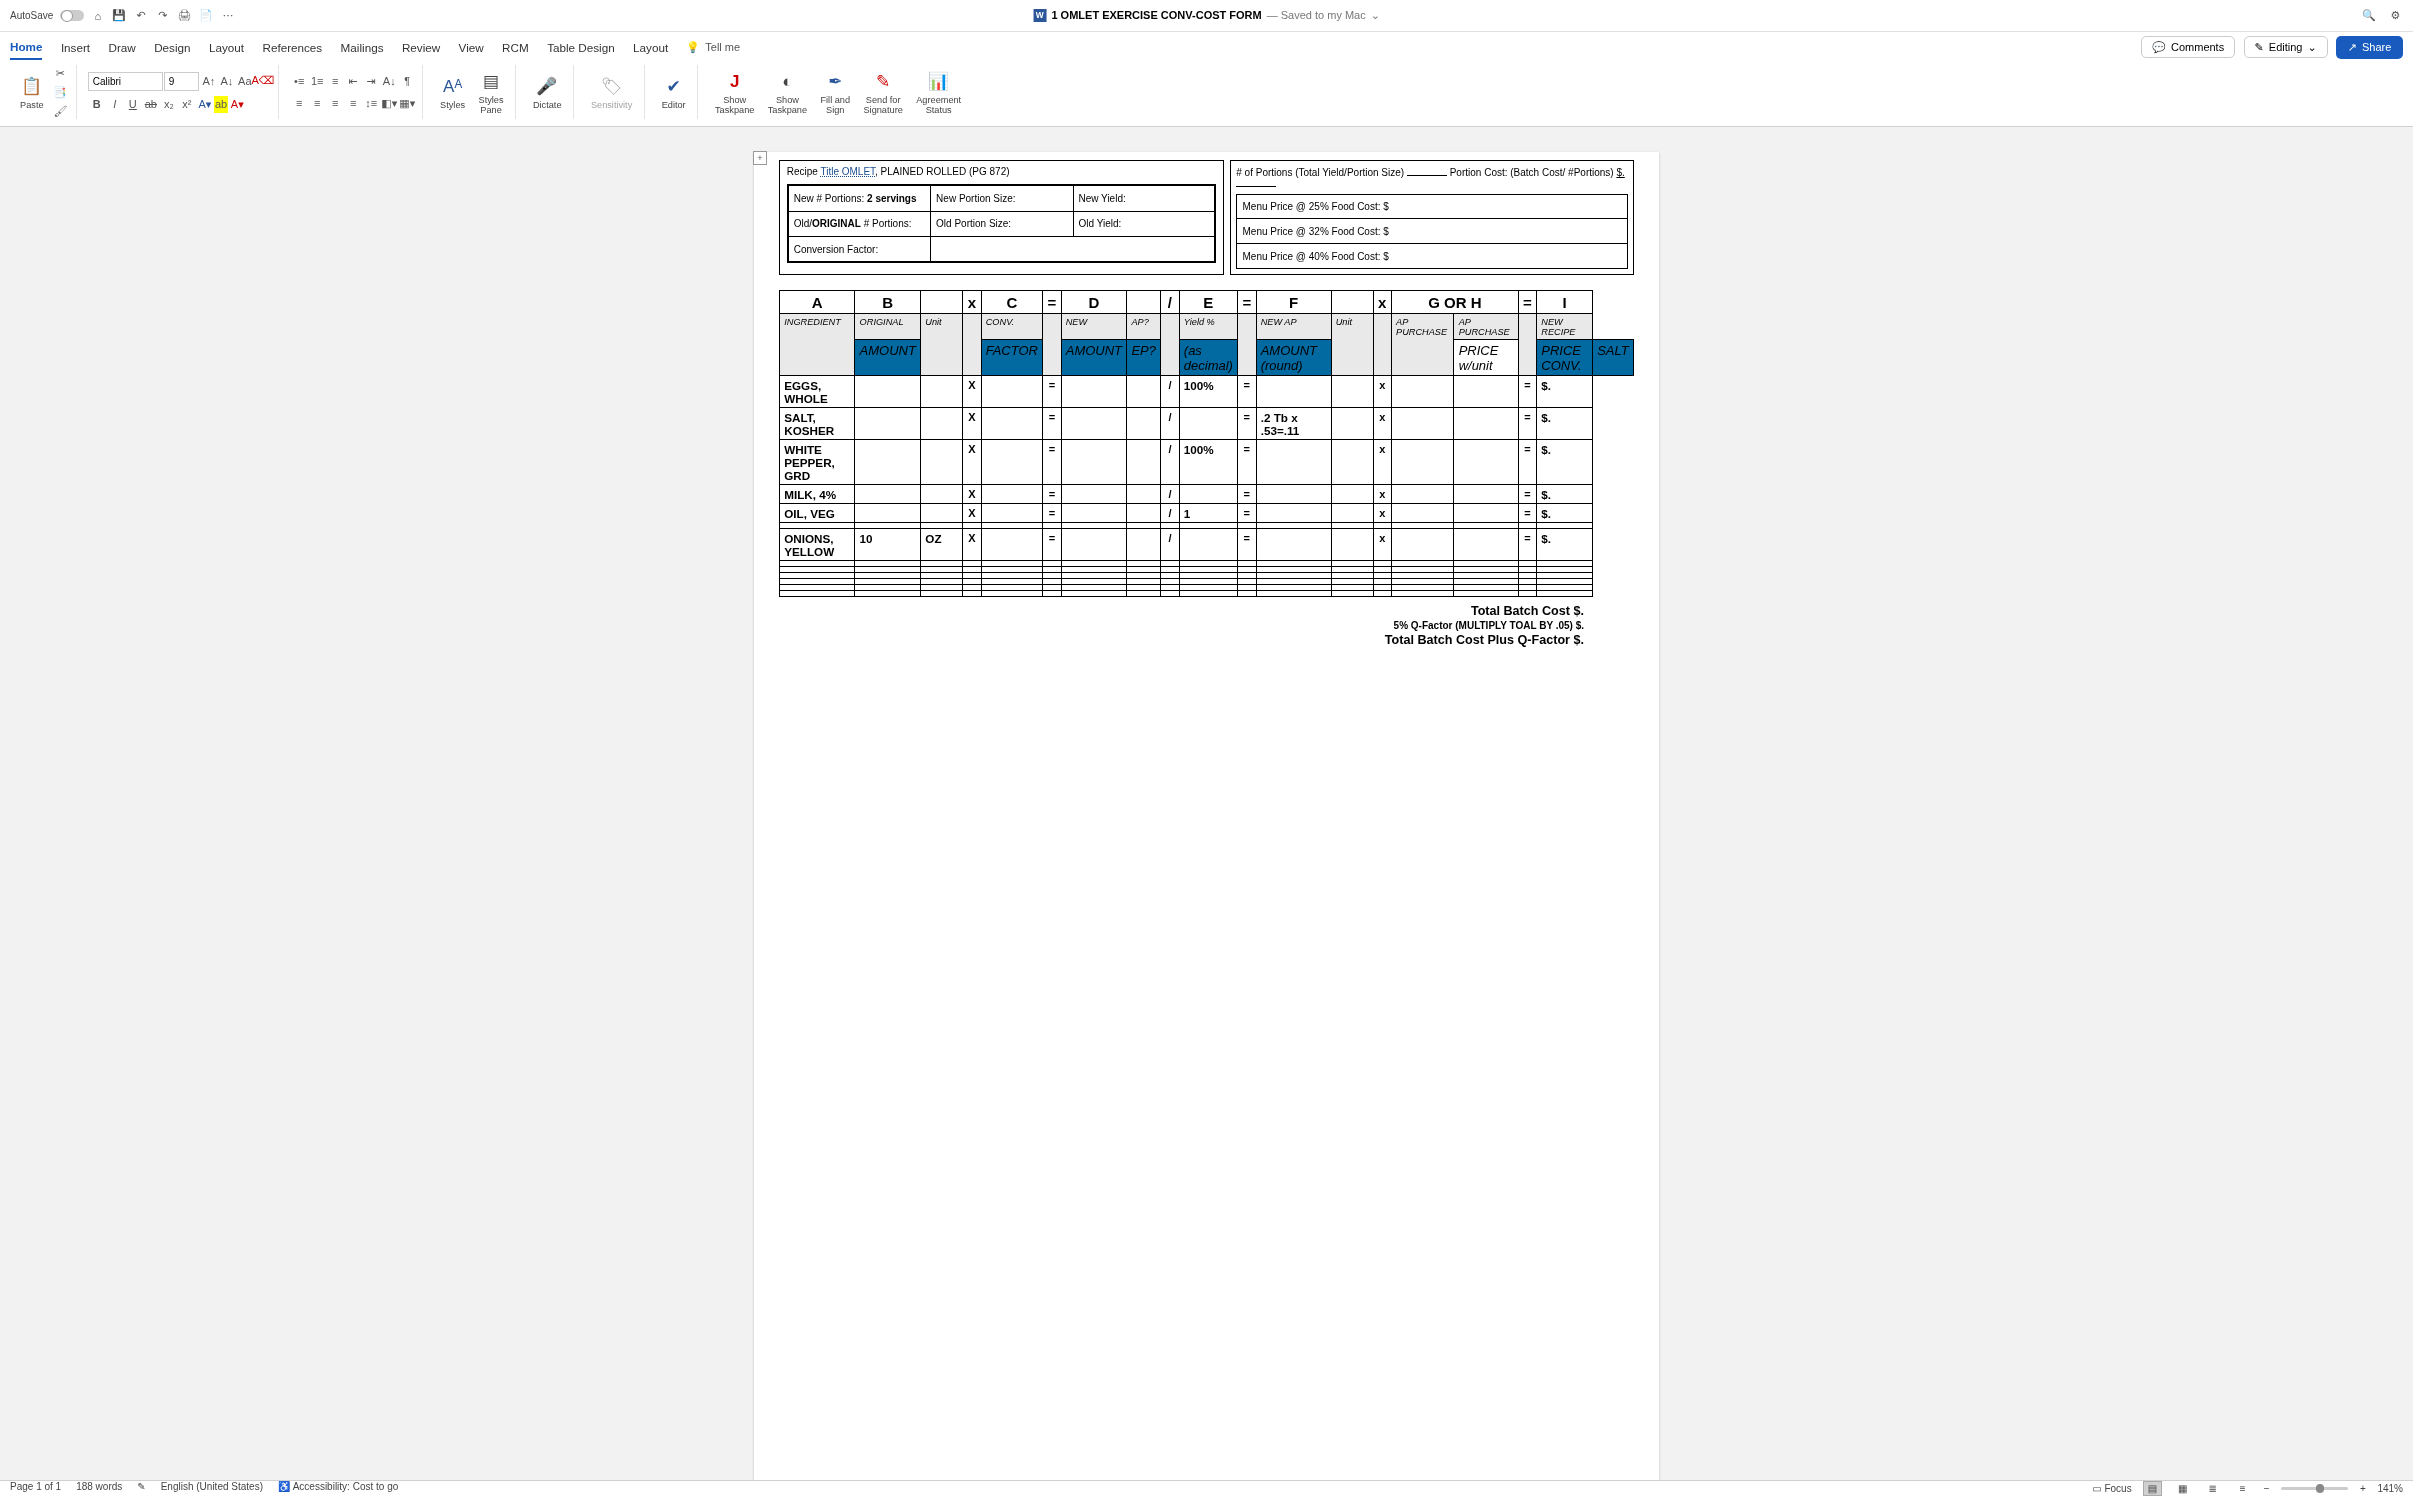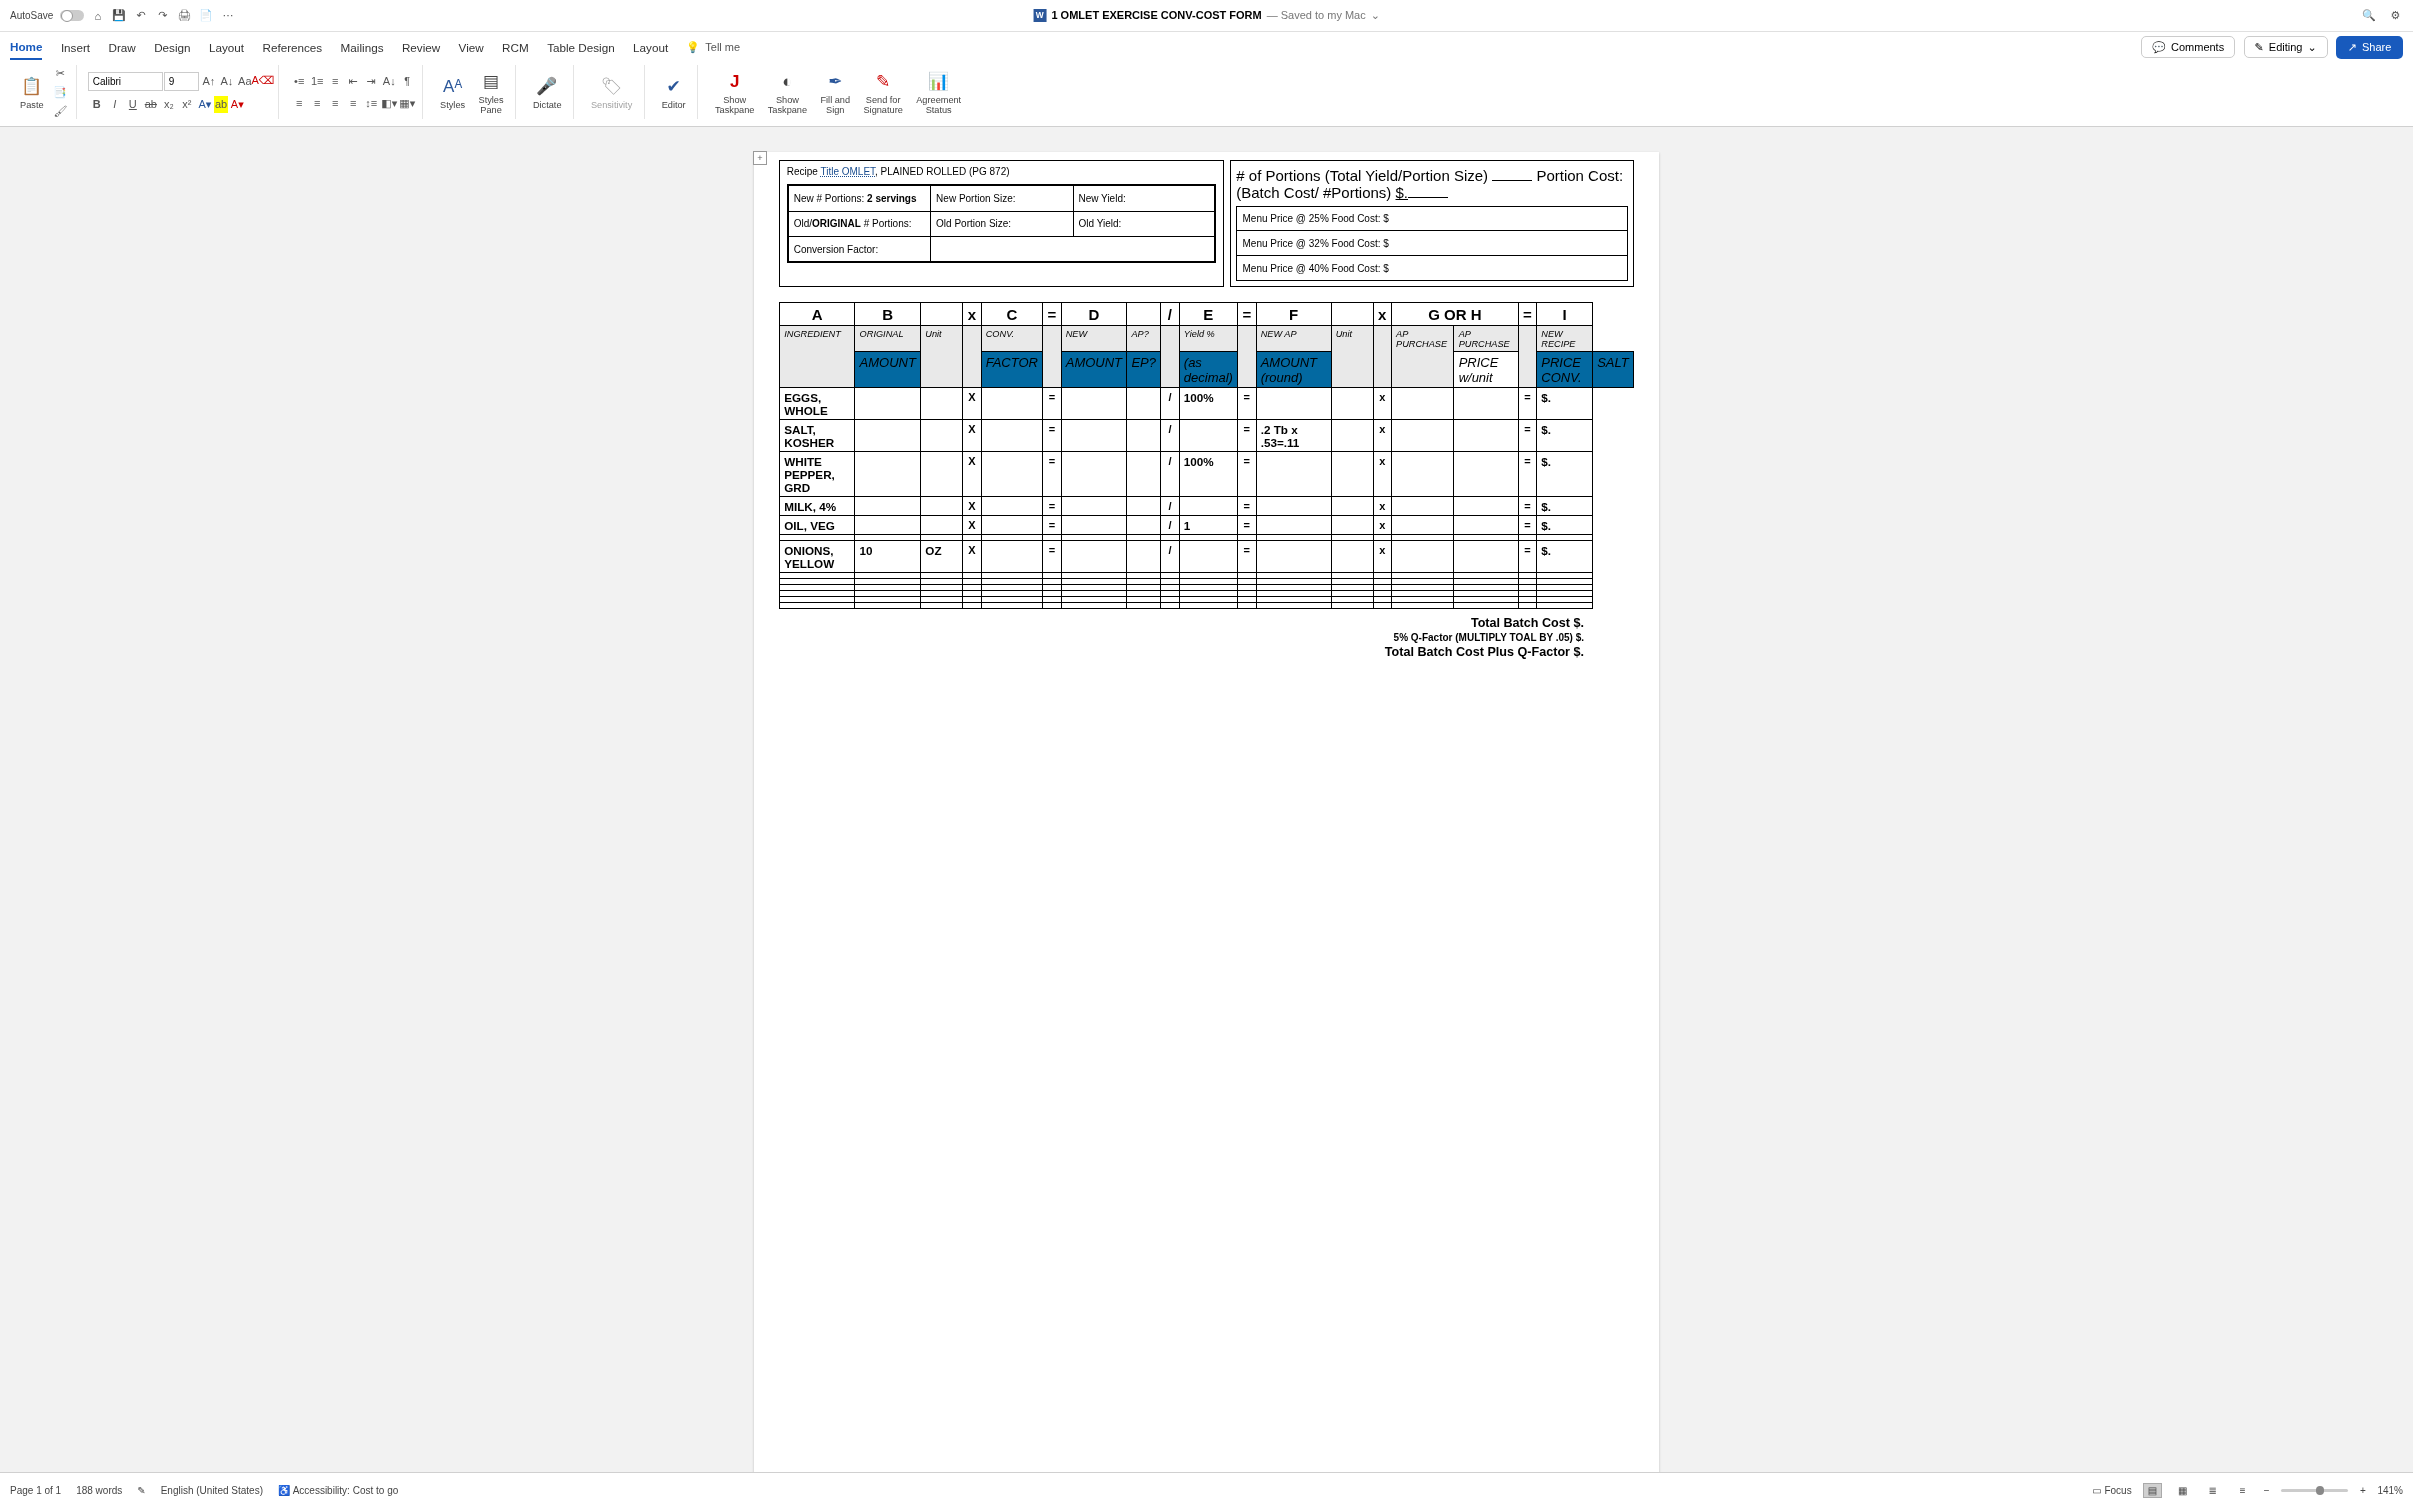--- a/index.html
+++ b/index.html
@@ -48,21 +48,21 @@
 .form-left { flex: 0 0 52%; border:0.8px solid #000; }
 .form-right { flex: 1; border:0.8px solid #000; padding: 3.4px 5px 5px; }
 .recipe-line { padding: 5px 6.7px; font-size:10px; }
 .recipe-title { text-decoration: underline dotted; color:#1a4d8f; }
 .form-grid { display:grid; grid-template-columns: 1fr 1fr 1fr; font-size:10px; }
 .form-cell { border:0.8px solid #000; border-right:none; border-bottom:none; padding: 6.7px 5px; }
 .form-grid .form-cell:nth-child(3n) { border-right:0.8px solid #000; }
 .form-grid .form-cell:nth-last-child(-n+3) { border-bottom:0.8px solid #000; }
 .form-grid { border-top: none; }
 .form-inner-wrap { border:0.8px solid #000; margin: 1.7px 6.7px 6.7px; }
-.right-line { font-size:15px; padding: 1.7px 0 5px; }
+.right-line { font-size:10px; padding: 1.7px 0 5px; }
 .blank { display:inline-block; border-bottom:0.8px solid #000; width:40px; }
 .menu-box { border:0.8px solid #000; padding: 6.7px 5px; font-size:10px; margin-bottom: 1.7px; }
 .menu-wrap { border:0.8px solid #000; }
 .menu-wrap .menu-box { border:0.8px solid #000; border-bottom:none; margin: -0.8px; }
 .menu-wrap .menu-box:last-child { border-bottom:0.8px solid #000; }
 
 
 table.main { width:100%; border-collapse: collapse; font-size:10px; }
 table.main th, table.main td { border:1.3px solid #000; padding: 2.5px 4.2px; vertical-align: top; }
 .col-head { font-family: Arial, sans-serif; font-weight:900; text-align:center; font-size:15px; padding:1.7px; }
@@ -74,21 +74,21 @@
 .unit-col { width:42px; }
 .yield-col { width:49px; }
 .ap-col { width:75px; }
 
 
 .totals { text-align:right; font-family: Arial, sans-serif; padding: 5px 50px 0 0; font-size:12.6px; }
 .totals .bold { font-weight:900; }
 .totals .line { margin: 1.7px 0; }
 
 
-.statusbar { position:fixed; bottom:0; left:0; right:0; height:36px; background:#fff; border-top:0.8px solid #d0d0d0; display:flex; align-items:center; padding:0 10px; font-size:10px; color:#444; gap:15px; }
+.statusbar { position:fixed; bottom:0; left:0; right:0; height:28px; background:#fff; border-top:0.8px solid #d0d0d0; display:flex; align-items:flex-start; padding:0 10px; font-size:10px; color:#444; gap:15px; }
 .statusbar .sb-right { margin-left:auto; display:flex; align-items:center; gap:11.7px; }
 .view-btn { width:18.4px; height:15px; display:flex; align-items:center; justify-content:center; border:0.8px solid transparent; }
 .view-btn.active { background:#d0d0d0; border:0.8px solid #aaa; }
 .zoom-slider { width:67px; height:3.4px; background:#ccc; position:relative; border-radius:1.7px; }
 .zoom-slider::after { content:""; position:absolute; width:8.4px; height:8.4px; background:#888; border-radius:50%; top:-2.5px; left:52%; }
 
 b { font-weight:700; }
 </style>
 </head>
 <body>

